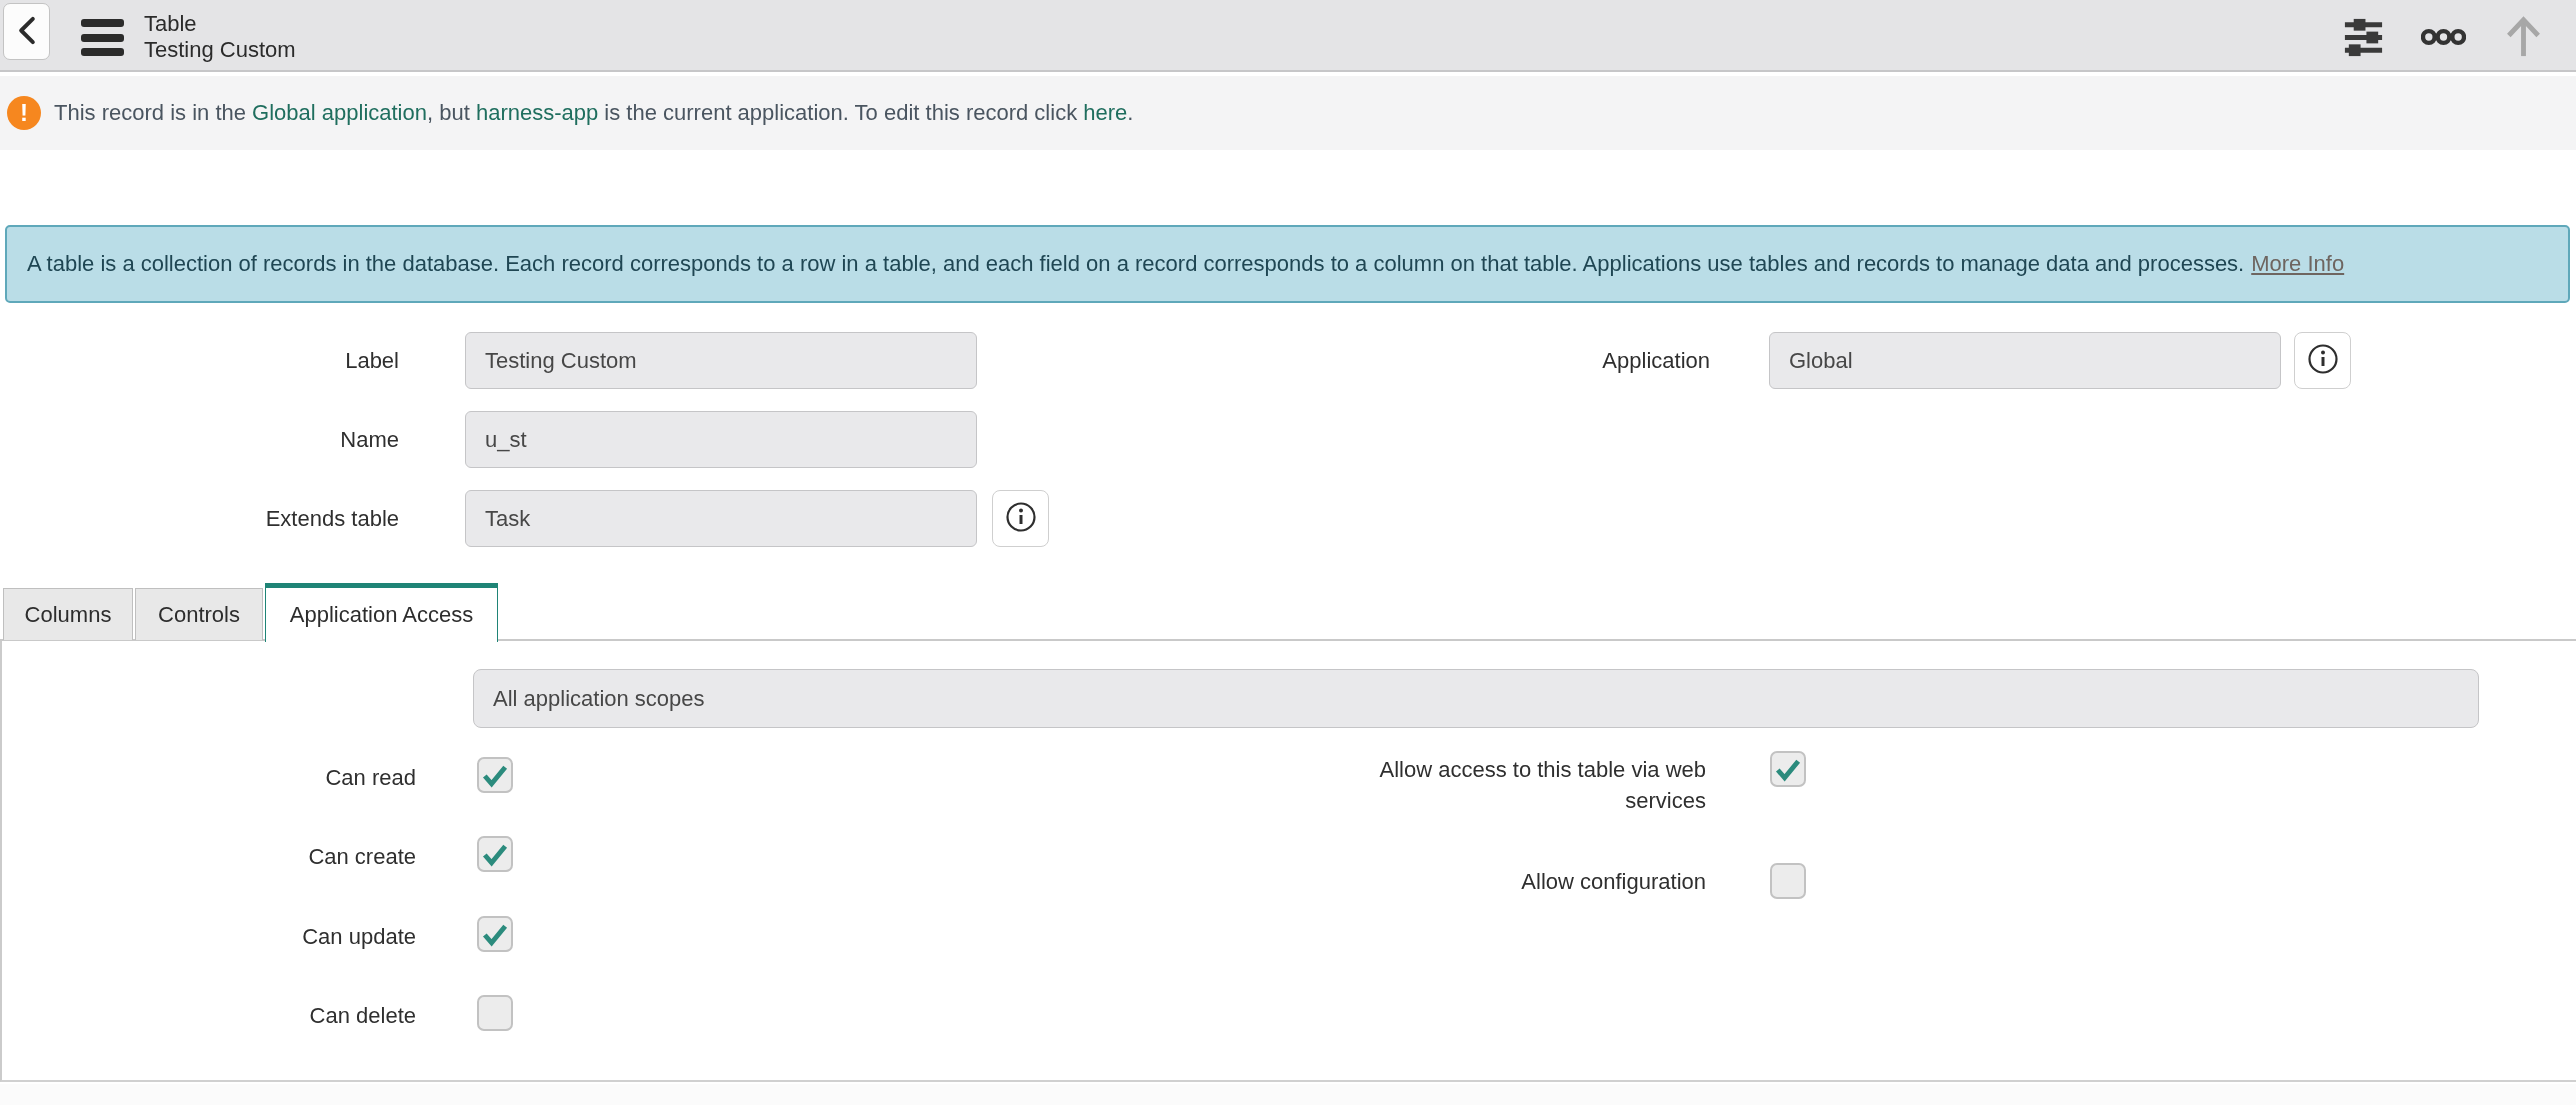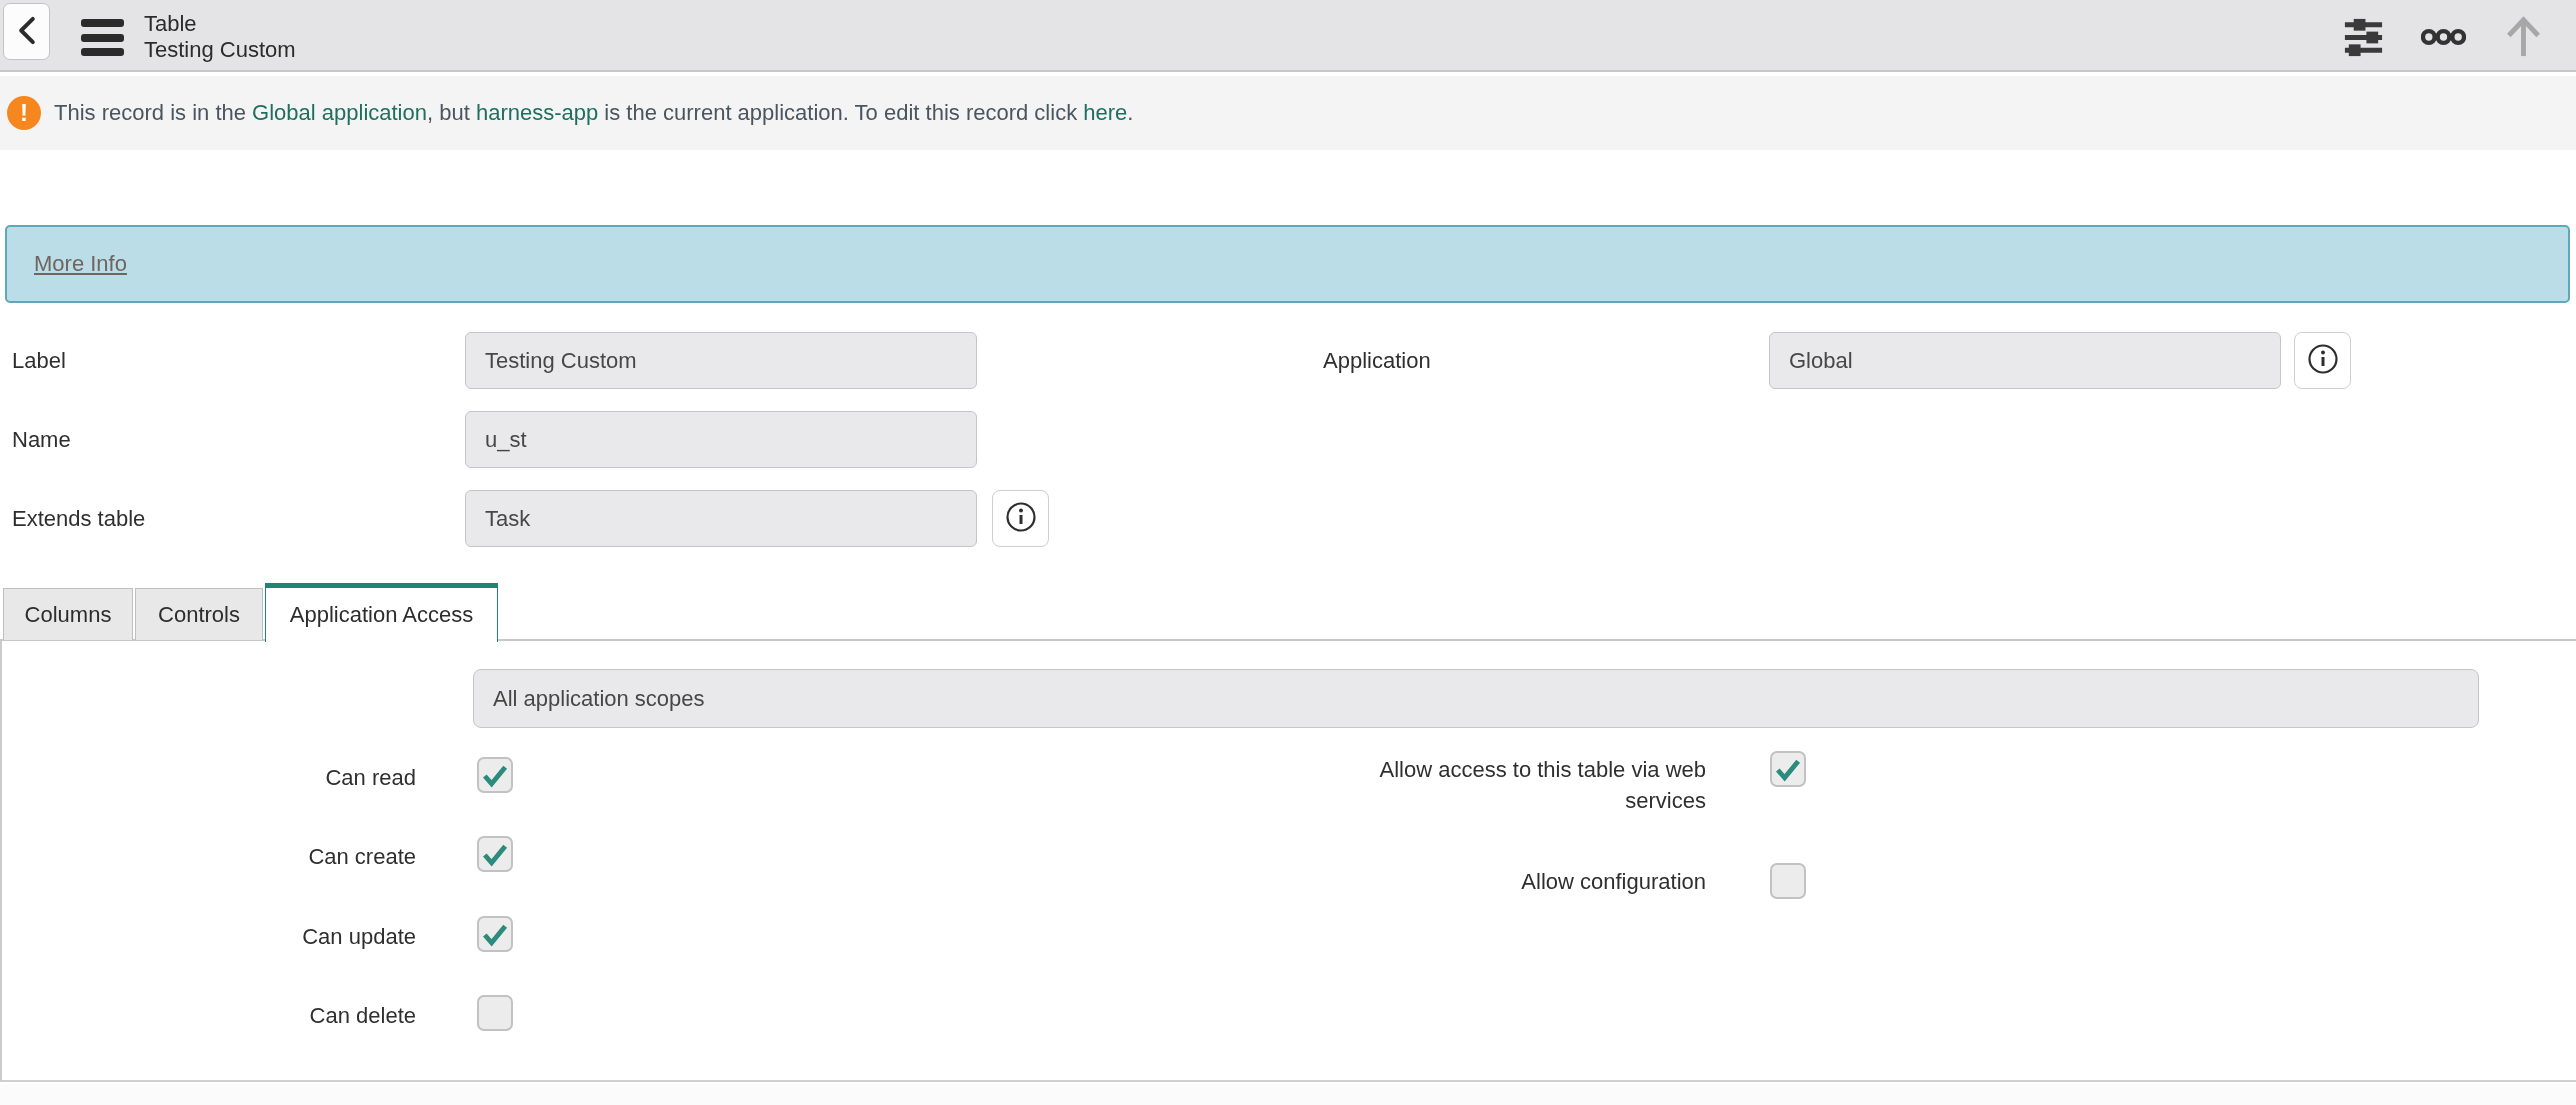--- a/index.html
+++ b/index.html
@@ -54,21 +54,21 @@
   .info-banner {
     position: absolute; top: 225px; left: 5px; width: 2565px; height: 78px;
     background: #badde7; border: 2px solid #5fa8ba; border-radius: 5px;
     display: flex; align-items: center; padding-left: 20px;
     font-size: 22px; color: #1f4653; white-space: nowrap;
   }
   .more-info { color: #6e6560; text-decoration: underline; margin-left: 7px; cursor: pointer; }
 
   
   .field-label {
-    position: absolute; width: 399px; left: 0; 
+    position: absolute; width: 399px; left: 0; text-align: right;
     font-size: 22px; color: #2f2f2f; line-height: 57px; padding-left: 12px;
   }
   .ro-input {
     position: absolute; height: 57px; background: #e9e9eb;
     border: 1px solid #c5c5c7; border-radius: 6px;
     font-size: 22px; color: #474747; line-height: 55px; padding-left: 19px;
     white-space: nowrap; overflow: hidden;
   }
   .info-btn {
     position: absolute; width: 57px; height: 57px; background: #ffffff;
@@ -167,20 +167,21 @@
 </div>
 
 <div class="warning-strip">
   <div class="warn-icon">!</div>
   <span>
     <span>This record is in the </span><a class="green-link">Global application</a><span>, but </span><a class="green-link">harness-app</a><span> is the current application. To edit this record click </span><a class="green-link">here</a><span>.</span>
   </span>
 </div>
 
 <div class="info-banner">
+  <span>A table is a collection of records in the database. Each record corresponds to a row in a table, and each field on a record corresponds to a column on that table. Applications use tables and records to manage data and processes.</span>
   <a class="more-info">More Info</a>
 </div>
 
 <div>
 
   <div class="field-label" style="top:332px;">Label</div>
   <div class="ro-input" style="top:332px; left:465px; width:512px;">Testing Custom</div>
 
   <div class="field-label" style="top:332px; left:1311px; width:399px;">Application</div>
   <div class="ro-input" style="top:332px; left:1769px; width:512px;">Global</div>

